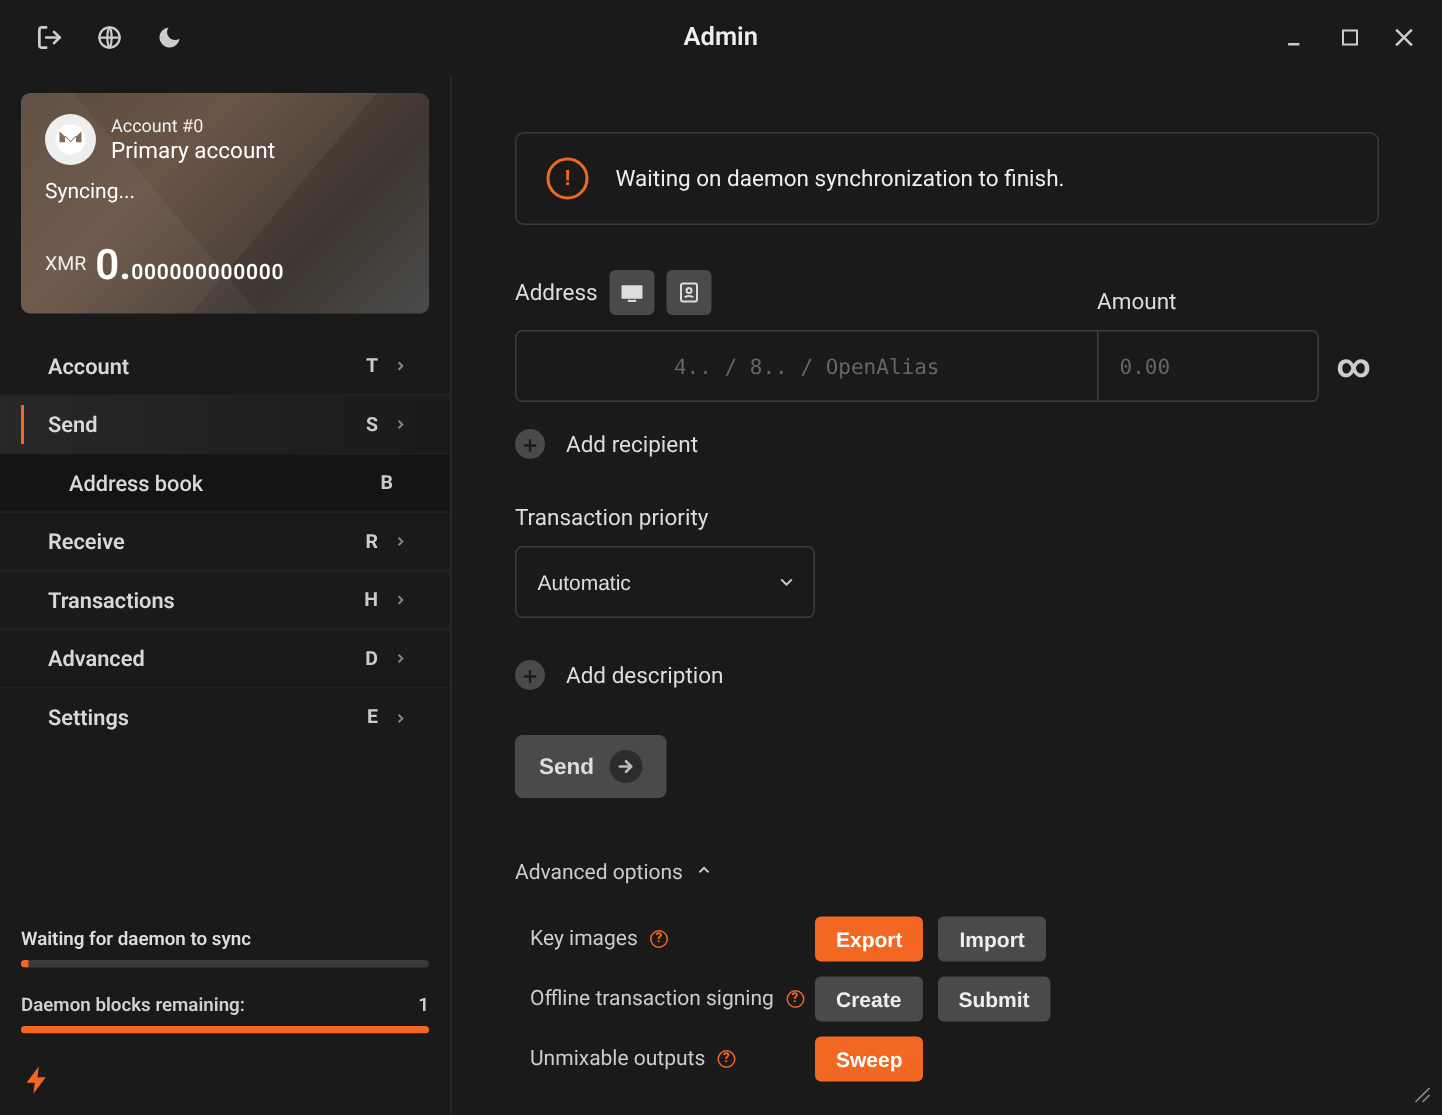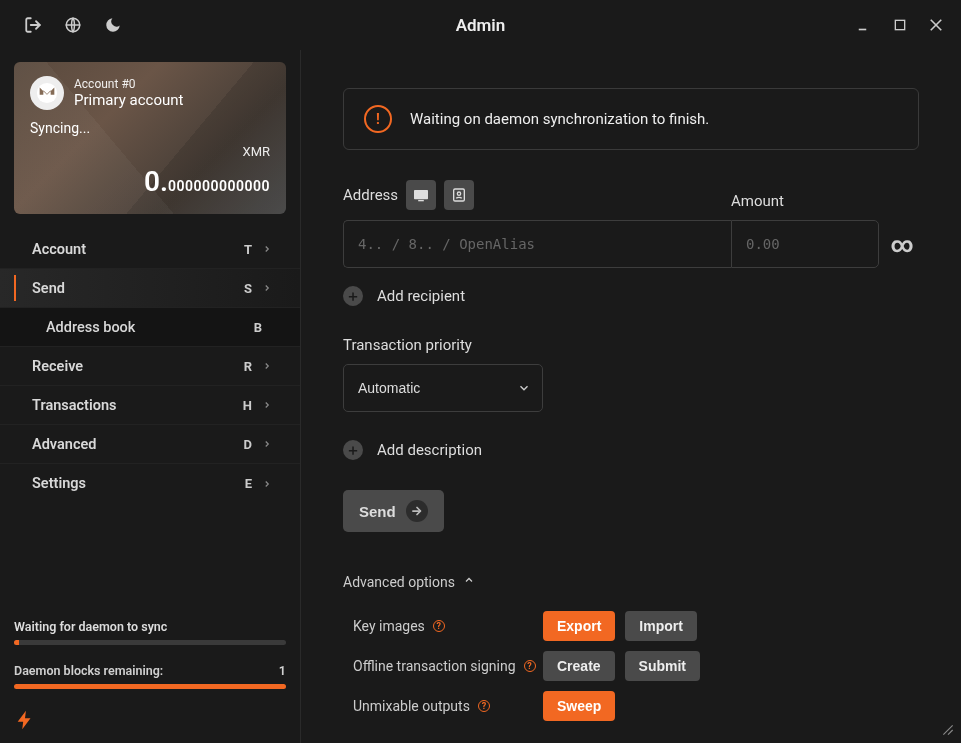--- a/index.html
+++ b/index.html
@@ -66,21 +66,21 @@
   .account-card > * { position: relative; }
   .ac-top { display: flex; align-items: center; gap: 10px; }
   .ac-logo {
     width: 34px; height: 34px; border-radius: 50%;
     background: #eee; display: flex; align-items: center; justify-content: center;
   }
   .ac-logo svg { width: 22px; height: 22px; }
   .ac-titles .line1 { font-size: 12px; opacity: 0.9; }
   .ac-titles .line2 { font-size: 15px; }
   .ac-sync { margin-top: 10px; font-size: 14px; }
-  .ac-balance { margin-top: 8px; display: flex; align-items: flex-end; gap: 6px; flex-direction: column; }
+  .ac-balance { margin-top: 24px; display: flex; align-items: center; gap: 6px; }
   .ac-balance .cur { font-size: 13px; opacity: 0.9; }
   .ac-balance .whole { font-size: 28px; font-weight: 600; }
   .ac-balance .frac { font-size: 14px; font-weight: 600; letter-spacing: 0.5px; }
 
   .nav { margin-top: 16px; }
   .nav-item {
     display: flex; align-items: center;
     height: 39px; padding: 0 28px 0 32px;
     cursor: pointer; color: #d8d8d8;
     border-bottom: 1px solid #222;
@@ -140,21 +140,21 @@
     width: 30px; height: 30px; border-radius: 4px; background: #4a4a4a;
     display: flex; align-items: center; justify-content: center; cursor: pointer;
   }
   .input {
     height: 48px; background: transparent;
     border: 1px solid #3d3d3d; padding: 0 14px;
     color: #ddd; font-size: 14px; outline: none;
   }
   .input::placeholder { color: #666; font-family: ui-monospace, Menlo, monospace; }
   .addr-field { flex: 0 0 388px; }
-  .addr-field .input { width: 388px; border-radius: 5px 0 0 5px; border-right: none; }
+  .addr-field .input { width: 388px; border-radius: 5px 0 0 5px; border-right: none; text-align: center; }
   .amount-field .input { width: 148px; border-radius: 0 5px 5px 0; }
   .inf-btn {
     width: 40px; height: 48px; display: flex; align-items: center; justify-content: center;
     margin-left: 6px; cursor: pointer; color: #ccc; font-size: 22px; font-weight: 700;
   }
 
   .add-row {
     display: flex; align-items: center; gap: 14px;
     margin-top: 18px; color: #ddd; font-size: 15px; cursor: pointer;
   }

